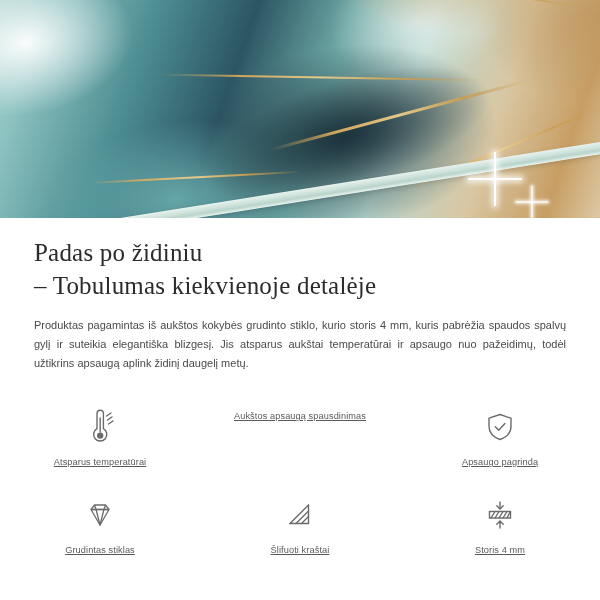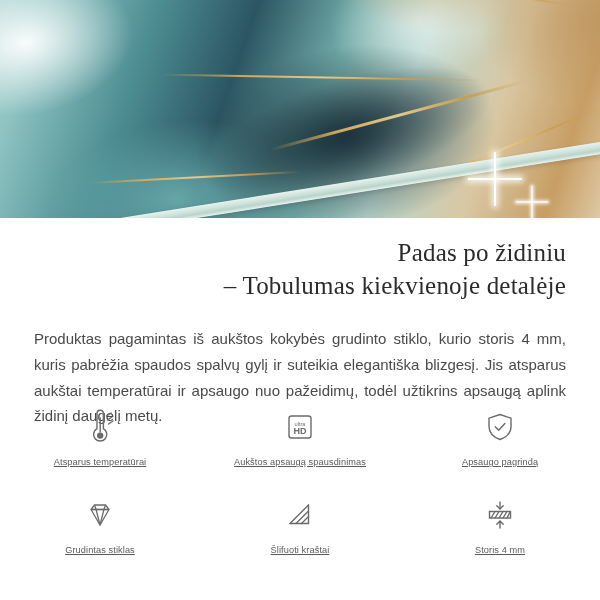--- a/index.html
+++ b/index.html
@@ -110,26 +110,25 @@
     width: 600px;
   }
   .headline {
     margin: 18px 34px 0 34px;
     font-family: "Liberation Serif", serif;
     font-size: 25px;
     line-height: 1.32;
     color: #2b2b2b;
     font-weight: 400;
     letter-spacing: 0.2px;
-    text-align: right;
   }
   .headline .l2 { display: block; }
   .body-copy {
-    margin: 24px 34px 0 34px;
-    font-size: 15px;
+    margin: 14px 34px 0 34px;
+    font-size: 11px;
     line-height: 1.72;
     color: #4a4a4a;
     text-align: justify;
     max-width: 537px;
   }
 
   
   .features {
     position: absolute;
     left: 0;
@@ -200,27 +199,20 @@
           <circle cx="22.2" cy="30.6" r="3.2" fill="#6b6b6b" stroke="none"></circle>
           <line x1="28.5" y1="11" x2="33" y2="8"></line>
           <line x1="29.5" y1="15" x2="34" y2="12"></line>
           <line x1="30.5" y1="19" x2="35" y2="16"></line>
         </svg>
       </div>
       <div class="caption">Atsparus temperatūrai</div>
     </div>
 
     <div class="feature">
-      <div class="icon">
-        <svg width="44" height="44" viewBox="0 0 44 44" fill="none" stroke="#6b6b6b" stroke-width="1.4">
-          <rect x="11" y="11" width="22" height="22" rx="2.5"></rect>
-          <text x="22" y="20.5" font-family="Liberation Sans, sans-serif" font-size="5.6" fill="#6b6b6b" stroke="none" text-anchor="middle">ultra</text>
-          <text x="22" y="29" font-family="Liberation Sans, sans-serif" font-size="9" font-weight="bold" fill="#6b6b6b" stroke="none" text-anchor="middle">HD</text>
-        </svg>
-      </div>
       <div class="caption">Aukštos apsaugą spausdinimas</div>
     </div>
 
     <div class="feature">
       <div class="icon">
         <svg width="44" height="44" viewBox="0 0 44 44" fill="none" stroke="#6b6b6b" stroke-width="1.4" stroke-linecap="round" stroke-linejoin="round">
           <path d="M22 9.5 33 13.2v8.1c0 6.4-4.6 11-11 13.2-6.4-2.2-11-6.8-11-13.2v-8.1z"></path>
           <path d="M17.3 21.8l3.4 3.4 6.2-6.6"></path>
         </svg>
       </div>

